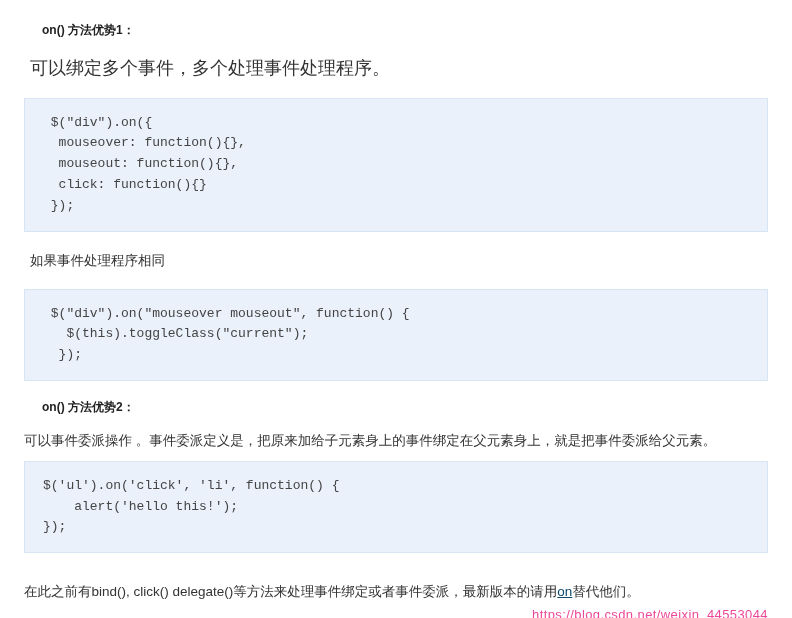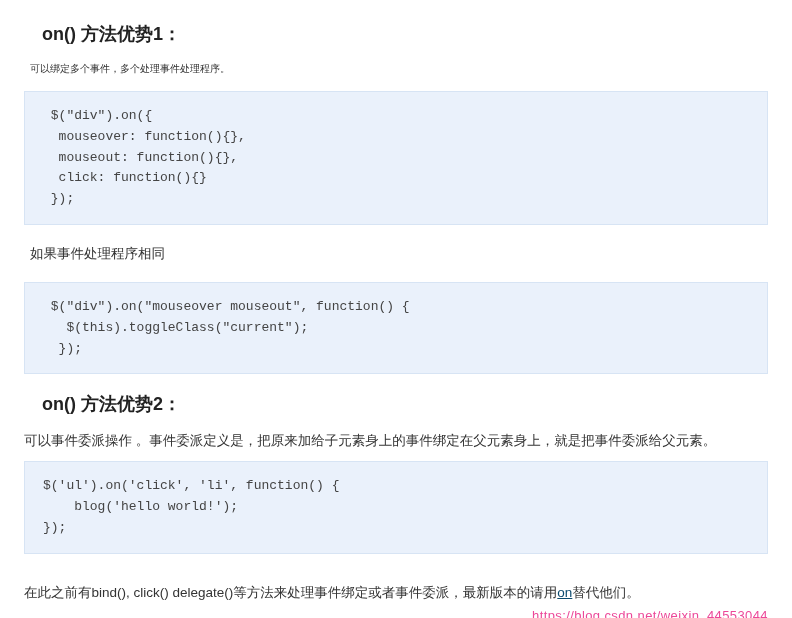--- a/index.html
+++ b/index.html
@@ -6,27 +6,27 @@
   body {
     margin: 0;
     padding: 18px 24px 24px 24px;
     width: 792px;
     font-family: -apple-system, "PingFang SC", "Microsoft YaHei", "Helvetica Neue", Arial, sans-serif;
     color: #333;
     background: #fff;
     position: relative;
   }
   .heading {
-    font-size: 18px;
+    font-size: 12px;
     font-weight: 700;
     color: #222;
     margin: 4px 0 14px 18px;
   }
   .paragraph {
-    font-size: 10px;
+    font-size: 18px;
     color: #333;
     margin: 0 0 14px 6px;
     line-height: 1.7;
   }
   .paragraph-plain {
     font-size: 13.5px;
     color: #333;
     margin: 8px 0 8px 0;
     line-height: 1.7;
   }
@@ -76,20 +76,20 @@
   click: function(){}
  });</div>
 <div class="note">如果事件处理程序相同</div>
 <div class="code-block"> $("div").on("mouseover mouseout", function() {
    $(this).toggleClass("current");
   });</div>
 
 <div class="heading">on() 方法优势2：</div>
 <div class="paragraph-plain">可以事件委派操作 。事件委派定义是，把原来加给子元素身上的事件绑定在父元素身上，就是把事件委派给父元素。</div>
 <div class="code-block">$('ul').on('click', 'li', function() {
-    blog('hello world!');
+    alert('hello this!');
 });</div>
 
 <div class="final">
   <span>在此之前有bind(), click() delegate()等方法来处理事件绑定或者事件委派，最新版本的请用</span><span class="red">on</span><span>替代他们。</span>
 </div>
 
 <div class="watermark">https://blog.csdn.net/weixin_44553044</div>
 
 </body></html>

